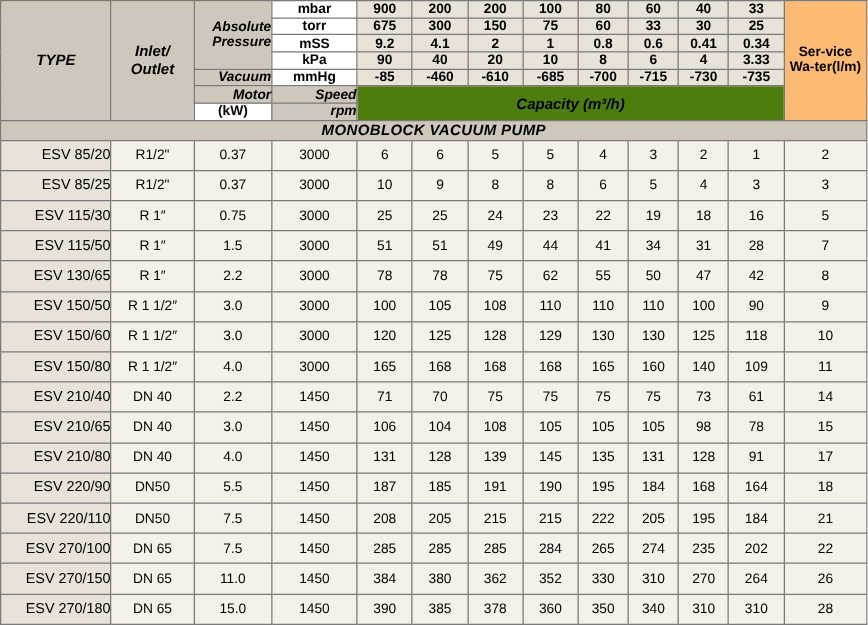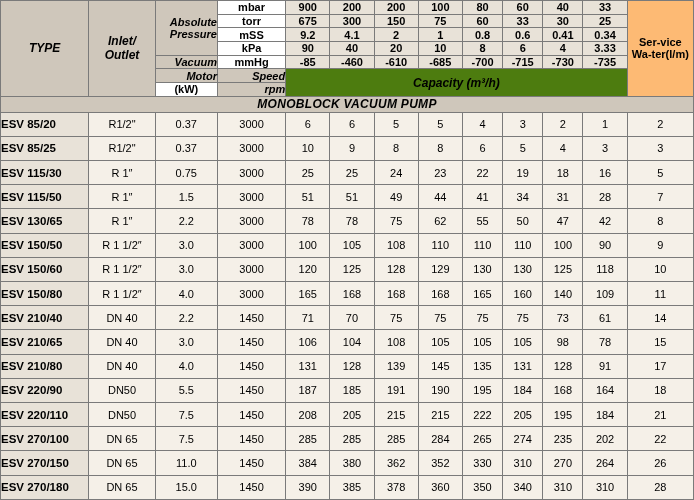--- a/index.html
+++ b/index.html
@@ -20,21 +20,21 @@
   td{
     border:1px solid #7a7a7a;
     text-align:center;
     vertical-align:middle;
     padding:0;
     background:#f5f0e8;
   }
   .hdr-lbl{background:#cfc7bb;font-weight:bold;font-style:italic;font-size:11px;text-align:right;}
   .unit{background:#ffffff;font-weight:bold;font-size:11px;}
   .valhdr{background:#e8e2d8;font-weight:bold;font-size:11px;}
-  .type-col{background:#e8e2d8;font-weight:bold;text-align:left;font-size:11.5px;}
+  .type-col{background:#e8e2d8;font-weight:normal;text-align:right;font-size:11.5px;}
   .io-col{background:#f5f0e8;font-size:11px;}
   .num{background:#f5f0e8;font-size:11px;}
   .band{background:#cfc7bb;font-weight:bold;font-style:italic;font-size:12px;letter-spacing:.3px;}
   .cap{background:#4d7c0f;font-weight:bold;font-style:italic;font-size:12px;}
   .sw{background:#fdba74;font-weight:bold;font-size:11px;line-height:1.15;}
   .typehdr{background:#cfc7bb;font-weight:bold;font-style:italic;font-size:12px;text-align:center;}
   .row td{height:22px;}
 </style>
 </head>
 <body>

